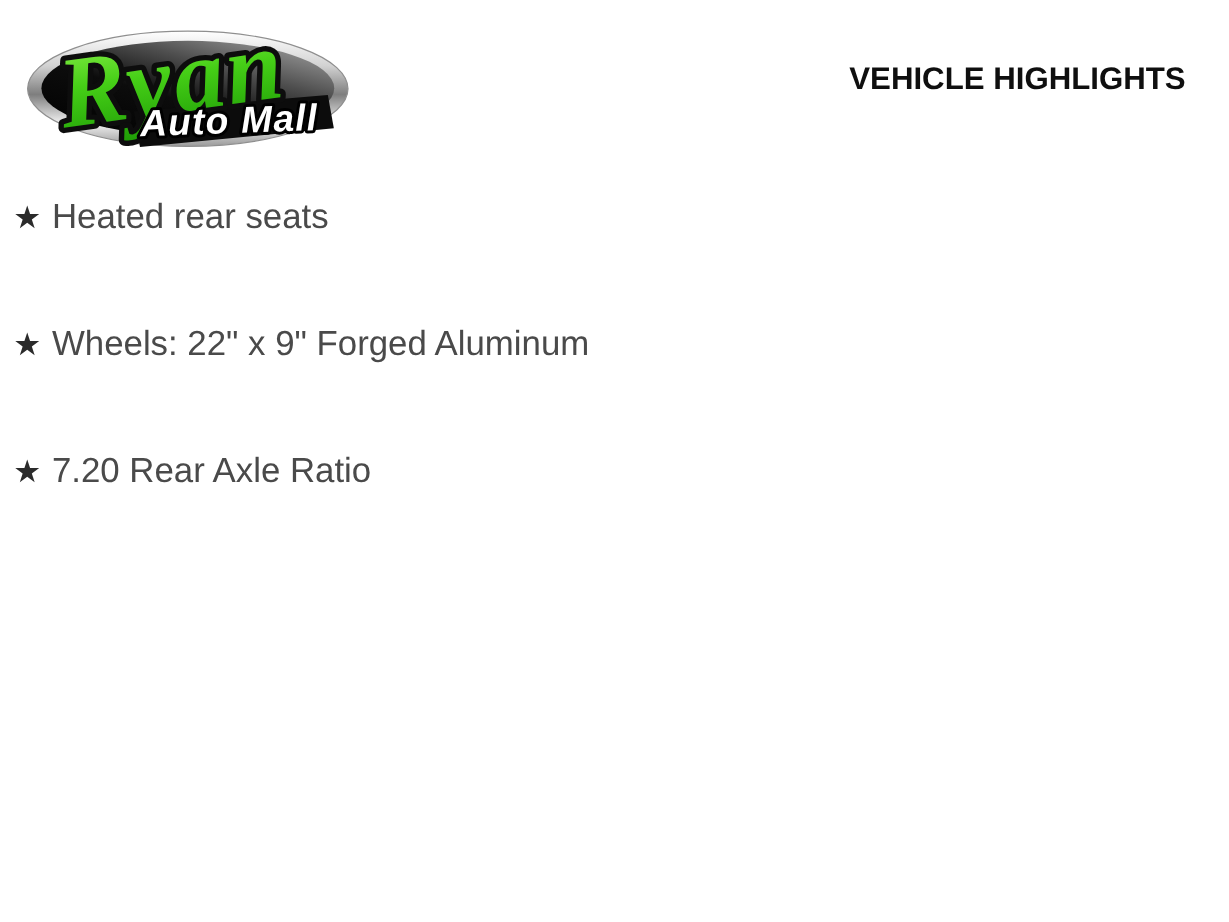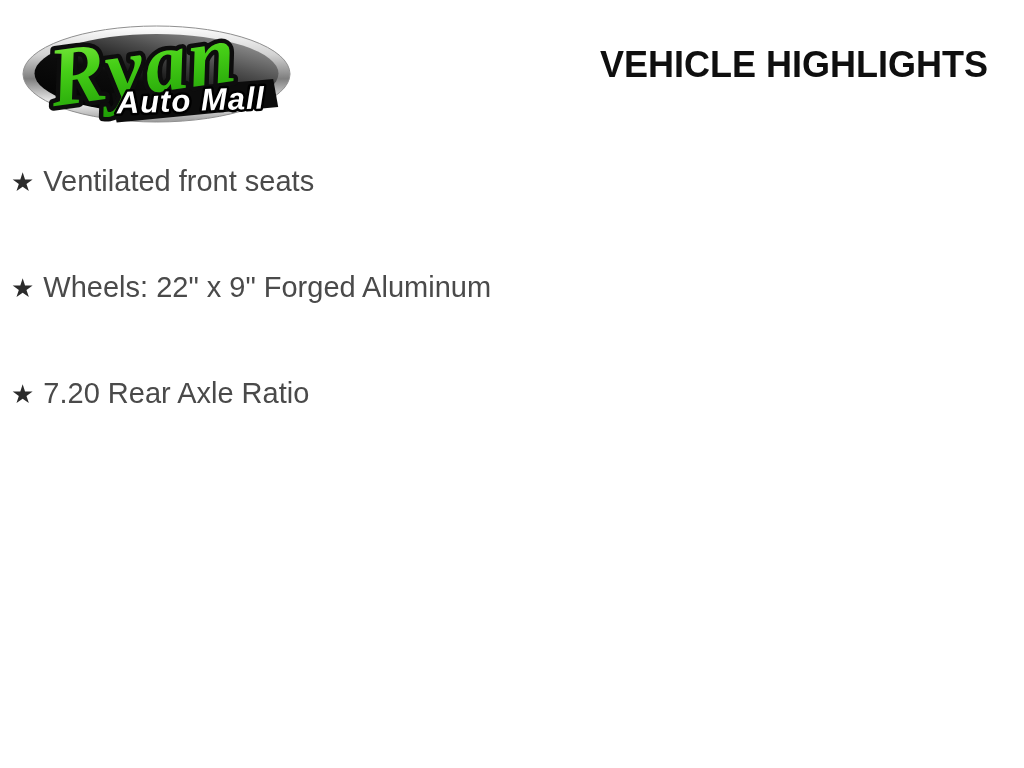--- a/index.html
+++ b/index.html
@@ -33,21 +33,21 @@
     font-weight: bold;
     letter-spacing: 1px;
   }
 
   
   .page-title {
     position: absolute;
     top: 50px;
     right: 36px;
     margin: 0;
-    font-size: 36px;
+    font-size: 26px;
     line-height: 30px;
     font-weight: bold;
     color: #0f0f0f;
     white-space: nowrap;
   }
 
   
   .highlights {
     position: absolute;
     left: 11px;
@@ -108,21 +108,21 @@
       <text class="logo-word-ryan" x="124" y="86" text-anchor="middle" font-size="84" fill="url(#greenGrad)" stroke="#0d0d0d" stroke-width="9" stroke-linejoin="round" paint-order="stroke" transform="rotate(-8 120 66)">Ryan</text>
 
       <text class="logo-word-automall" x="171" y="103" text-anchor="middle" font-size="31" fill="#ffffff" stroke="#000000" stroke-width="5" stroke-linejoin="round" paint-order="stroke" transform="rotate(-2 170 95)">Auto Mall</text>
     </svg>
   </div>
 
   <h1 class="page-title">VEHICLE HIGHLIGHTS</h1>
 
   <ul class="highlights">
     <li>
-      <span class="star">★</span><span>Ventilated front seats</span>
+      <span class="star">★</span><span>Heated rear seats</span>
     </li>
     <li>
       <span class="star">★</span><span>Wheels: 22" x 9" Forged Aluminum</span>
     </li>
     <li>
       <span class="star">★</span><span>7.20 Rear Axle Ratio</span>
     </li>
   </ul>
 
 </div>

